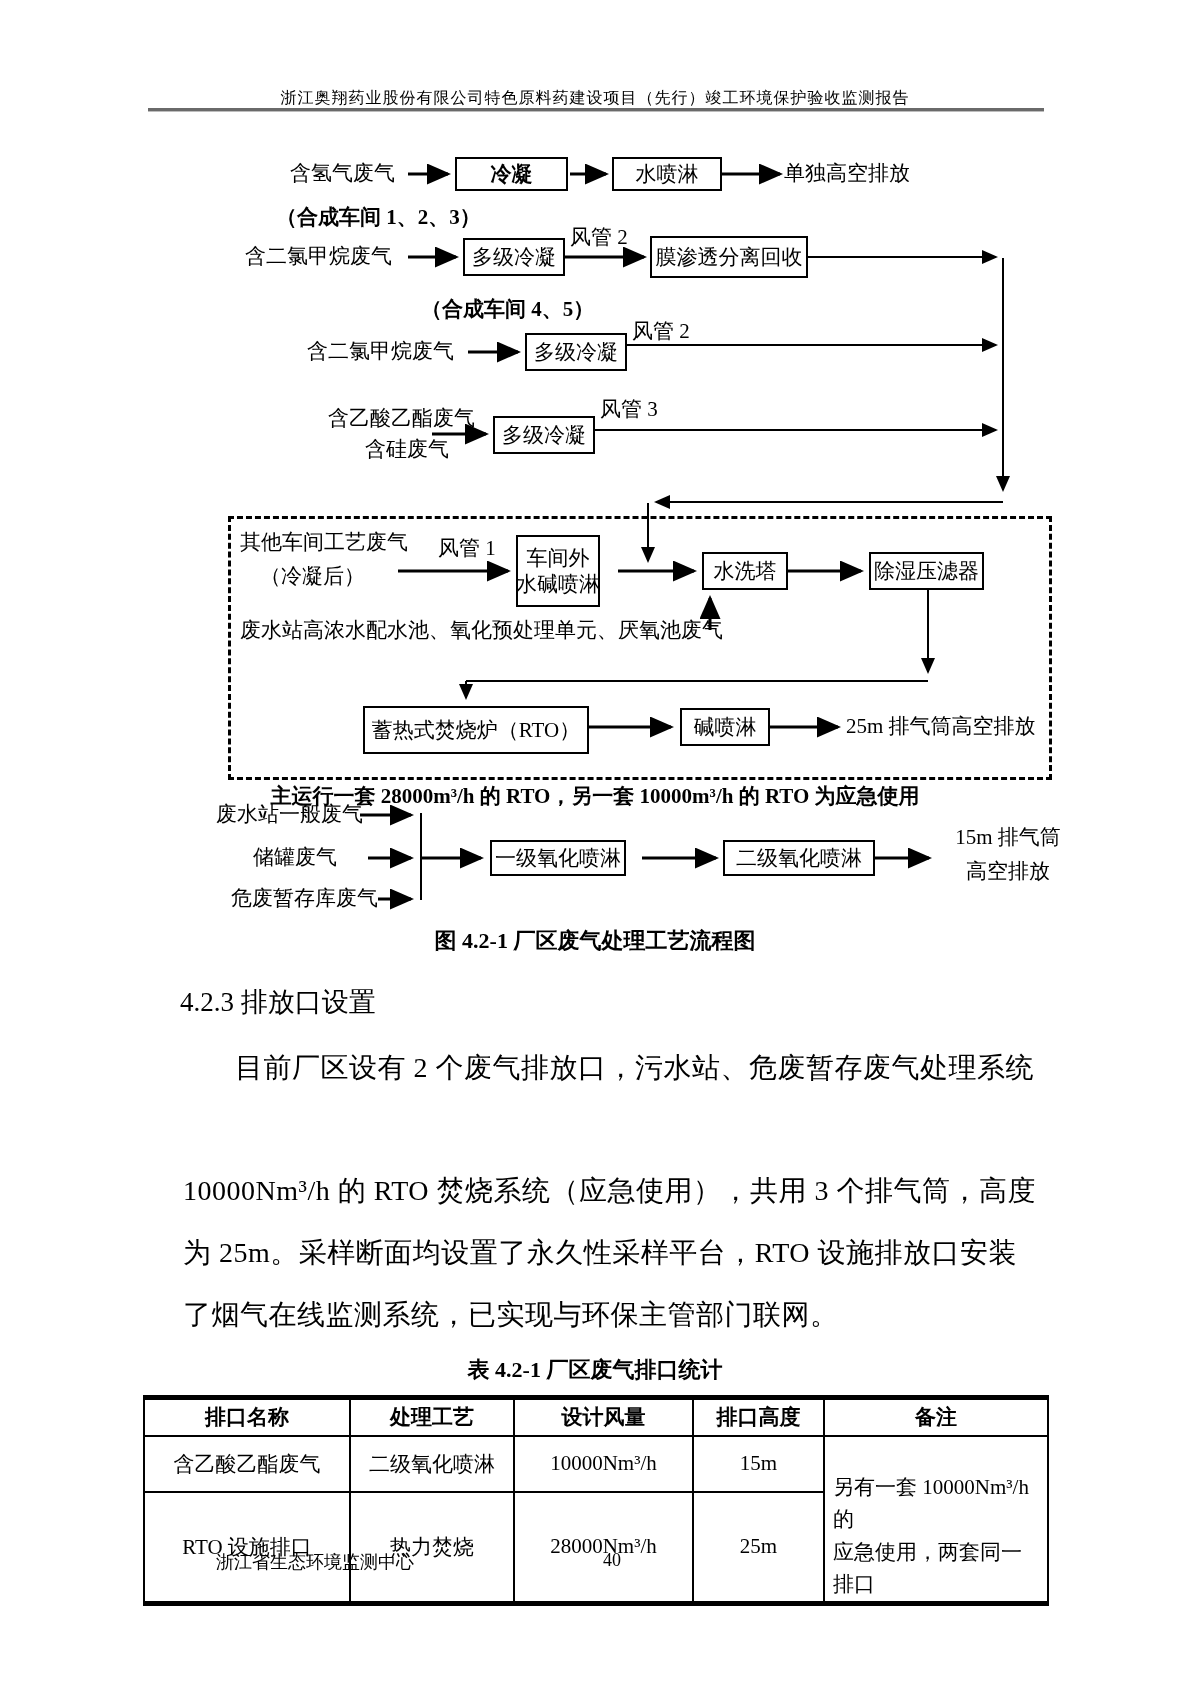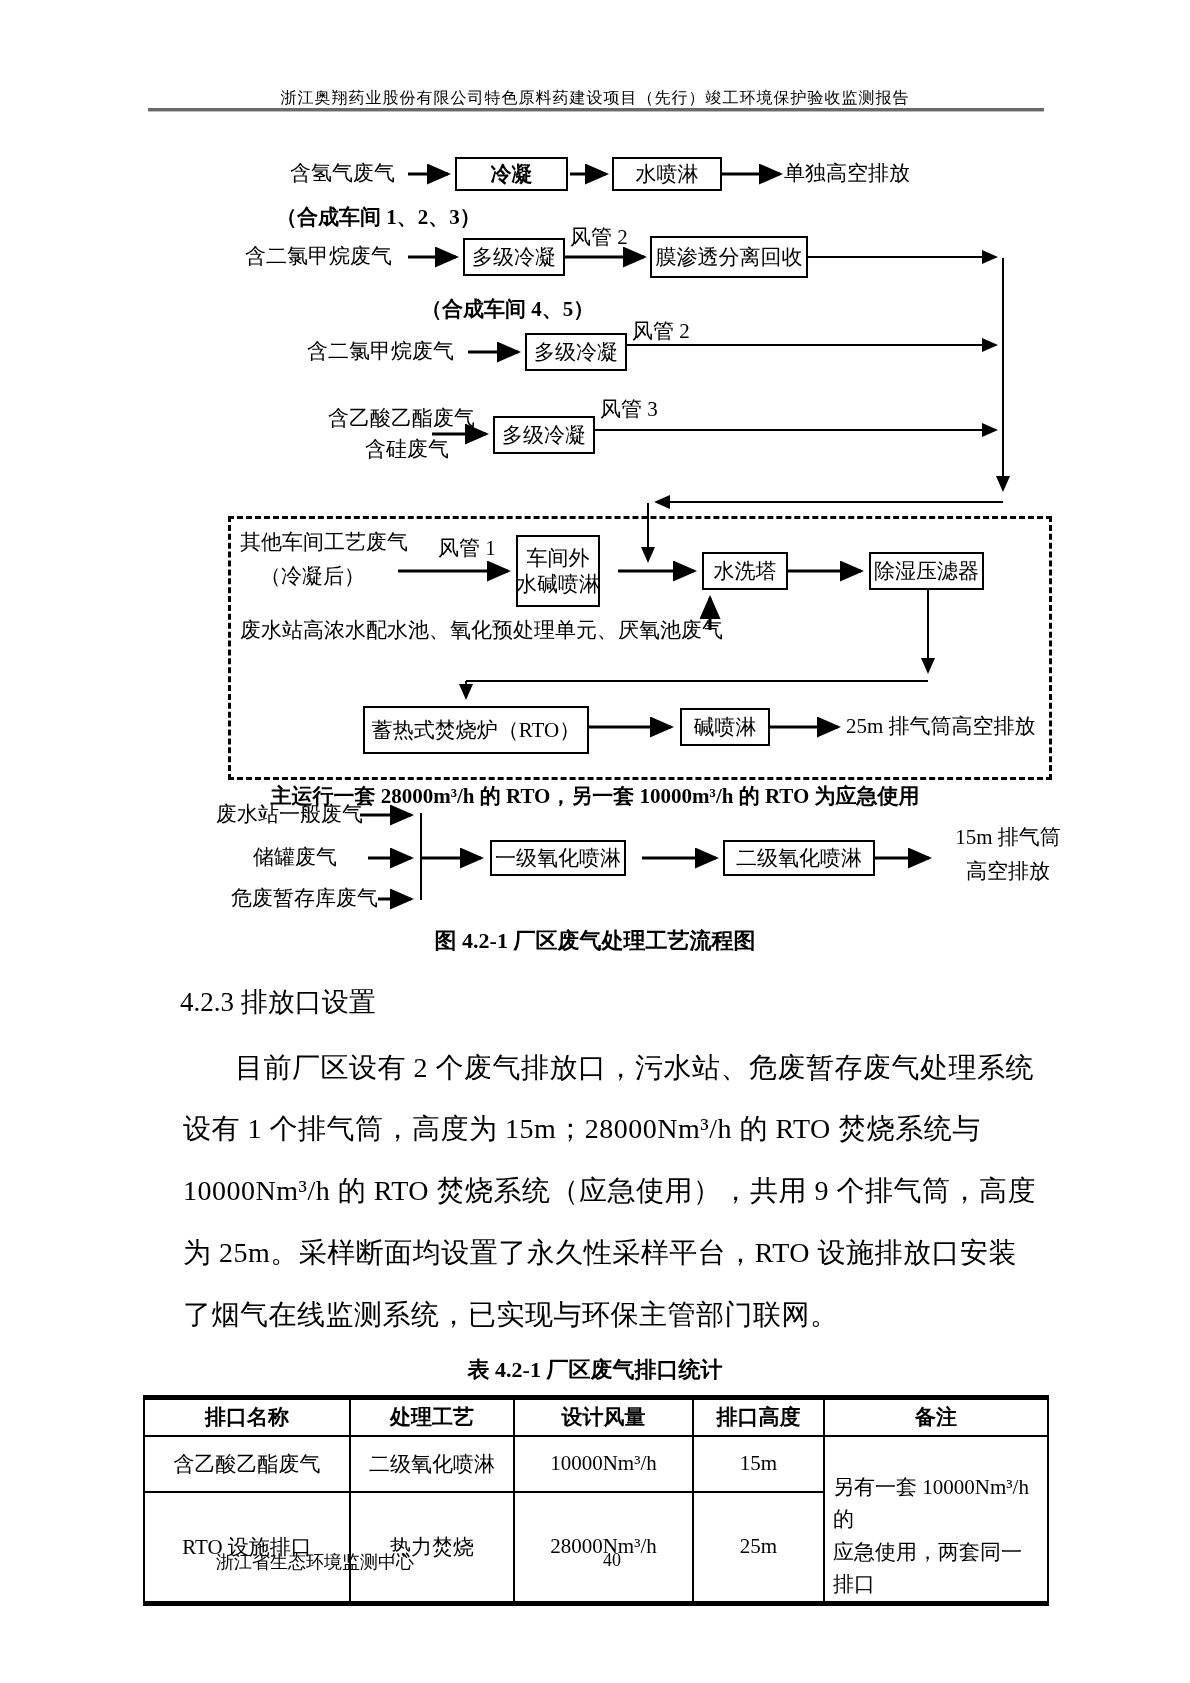--- a/index.html
+++ b/index.html
@@ -133,22 +133,21 @@
   <div class="fb" style="left:723px;top:840px;width:152px;height:36px;">二级氧化喷淋</div>
   <div class="fl" style="left:938px;top:826px;width:140px;text-align:center;">
     <div>15m 排气筒</div>
     <div style="margin-top:11px;">高空排放</div>
   </div>
 
   <div class="centerline bold" style="top:926px;font-size:22px;">图 4.2-1 厂区废气处理工艺流程图</div>
 
   <div class="heading">4.2.3 排放口设置</div>
   <div class="bodyline" style="left:235px;top:1049px;">目前厂区设有 2 个废气排放口，污水站、危废暂存废气处理系统</div>
-  <div class="bodyline" style="left:183px;top:1110px;">设有 1 个排气筒，高度为 15m；28000Nm³/h 的 RTO 焚烧系统与</div>
-  <div class="bodyline" style="left:183px;top:1172px;">10000Nm³/h 的 RTO 焚烧系统（应急使用），共用 9 个排气筒，高度</div>
+  <div class="bodyline" style="left:183px;top:1172px;">10000Nm³/h 的 RTO 焚烧系统（应急使用），共用 3 个排气筒，高度</div>
   <div class="bodyline" style="left:183px;top:1234px;">为 25m。采样断面均设置了永久性采样平台，RTO 设施排放口安装</div>
   <div class="bodyline" style="left:183px;top:1296px;">了烟气在线监测系统，已实现与环保主管部门联网。</div>
 
   <div class="centerline bold" style="top:1355px;font-size:22px;">表 4.2-1 厂区废气排口统计</div>
 
   <table class="ctable">
     <colgroup>
       <col style="width:206px">
         <col style="width:164px">
         <col style="width:179px">

